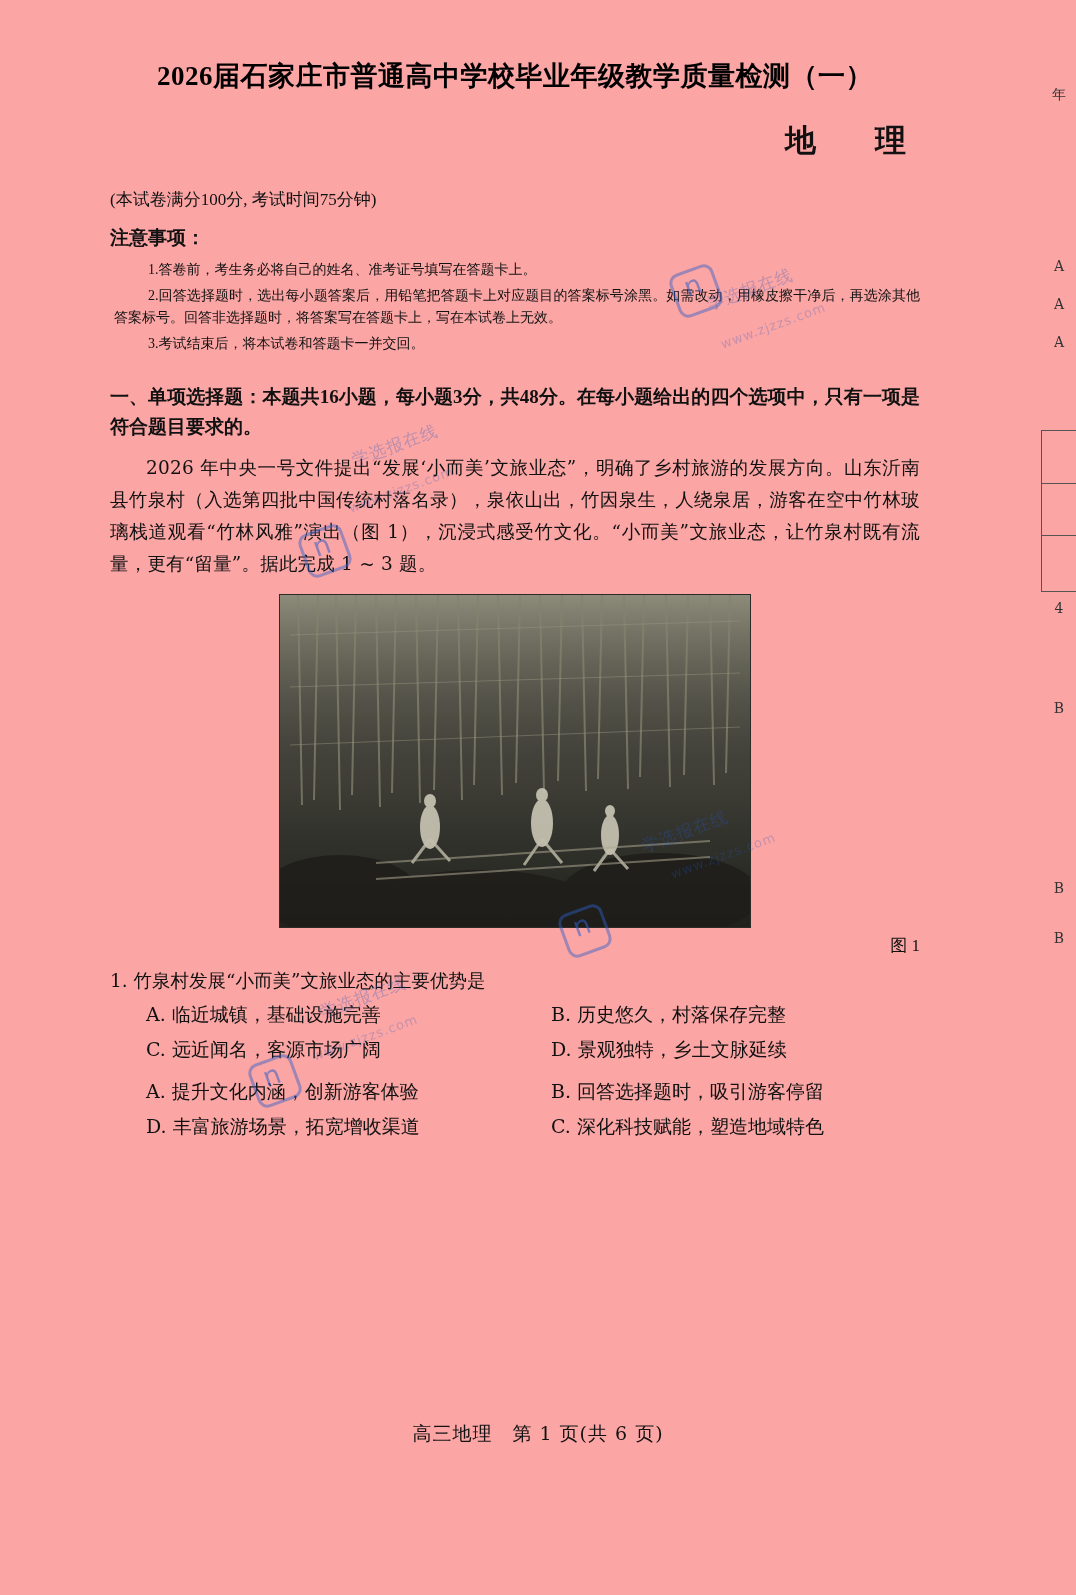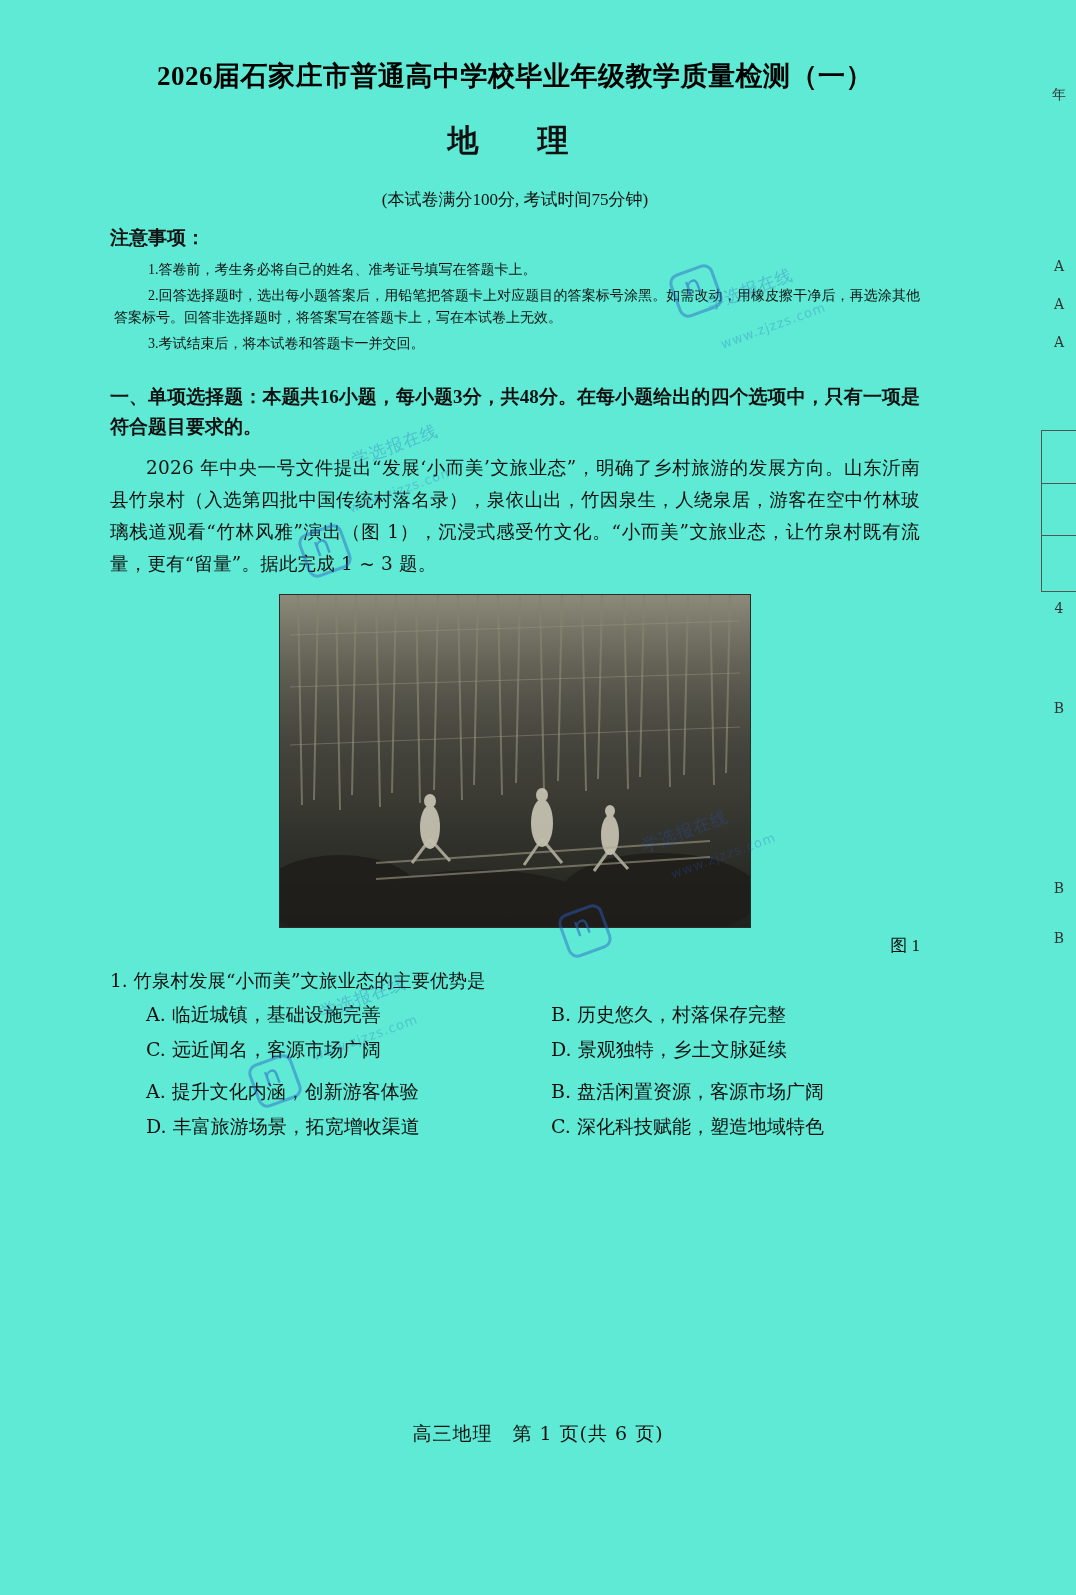--- a/index.html
+++ b/index.html
@@ -13,48 +13,47 @@
     position: relative;
     font-family: "Liberation Serif", "DejaVu Serif", serif;
     color: #111;
     overflow: hidden;
   }
   .page {
     position: absolute;
     left: 0; top: 0;
     width: 1076px;
     height: 1595px;
-    background: #5eead4;
+    background: #fca5a5;
   }
   
   .col {
     position: absolute;
     left: 110px;
     top: 58px;
     width: 810px;
   }
   .title {
     font-size: 27px;
     font-weight: bold;
     text-align: center;
     letter-spacing: 0.5px;
     color: #000;
     margin: 0 0 26px 0;
     white-space: nowrap;
   }
   .subject {
     font-size: 31px;
     font-weight: bold;
-    text-align: center;
+    text-align: right;
     letter-spacing: 14px;
     margin: 0 0 26px 0;
   }
   .scoreline {
     font-size: 17px;
-    text-align: center;
     margin: 0 0 14px 0;
     font-family: "Liberation Serif", serif;
   }
   .notice-head {
     font-size: 19px;
     font-weight: bold;
     margin: 0 0 8px 0;
   }
   .notice-item {
     font-size: 14px;
@@ -301,21 +300,21 @@
       </div>
       <div class="opts">
         <div class="opt">C. 远近闻名，客源市场广阔</div>
         <div class="opt">D. 景观独特，乡土文脉延续</div>
       </div>
     </div>
 
     <div class="q">
       <div class="opts">
         <div class="opt">A. 提升文化内涵，创新游客体验</div>
-        <div class="opt">B. 盘活闲置资源，客源市场广阔</div>
+        <div class="opt">B. 回答选择题时，吸引游客停留</div>
       </div>
       <div class="opts">
         <div class="opt">D. 丰富旅游场景，拓宽增收渠道</div>
         <div class="opt">C. 深化科技赋能，塑造地域特色</div>
       </div>
     </div>
 
   </div>
 
   <div class="footer">高三地理　第 1 页(共 6 页)</div>

